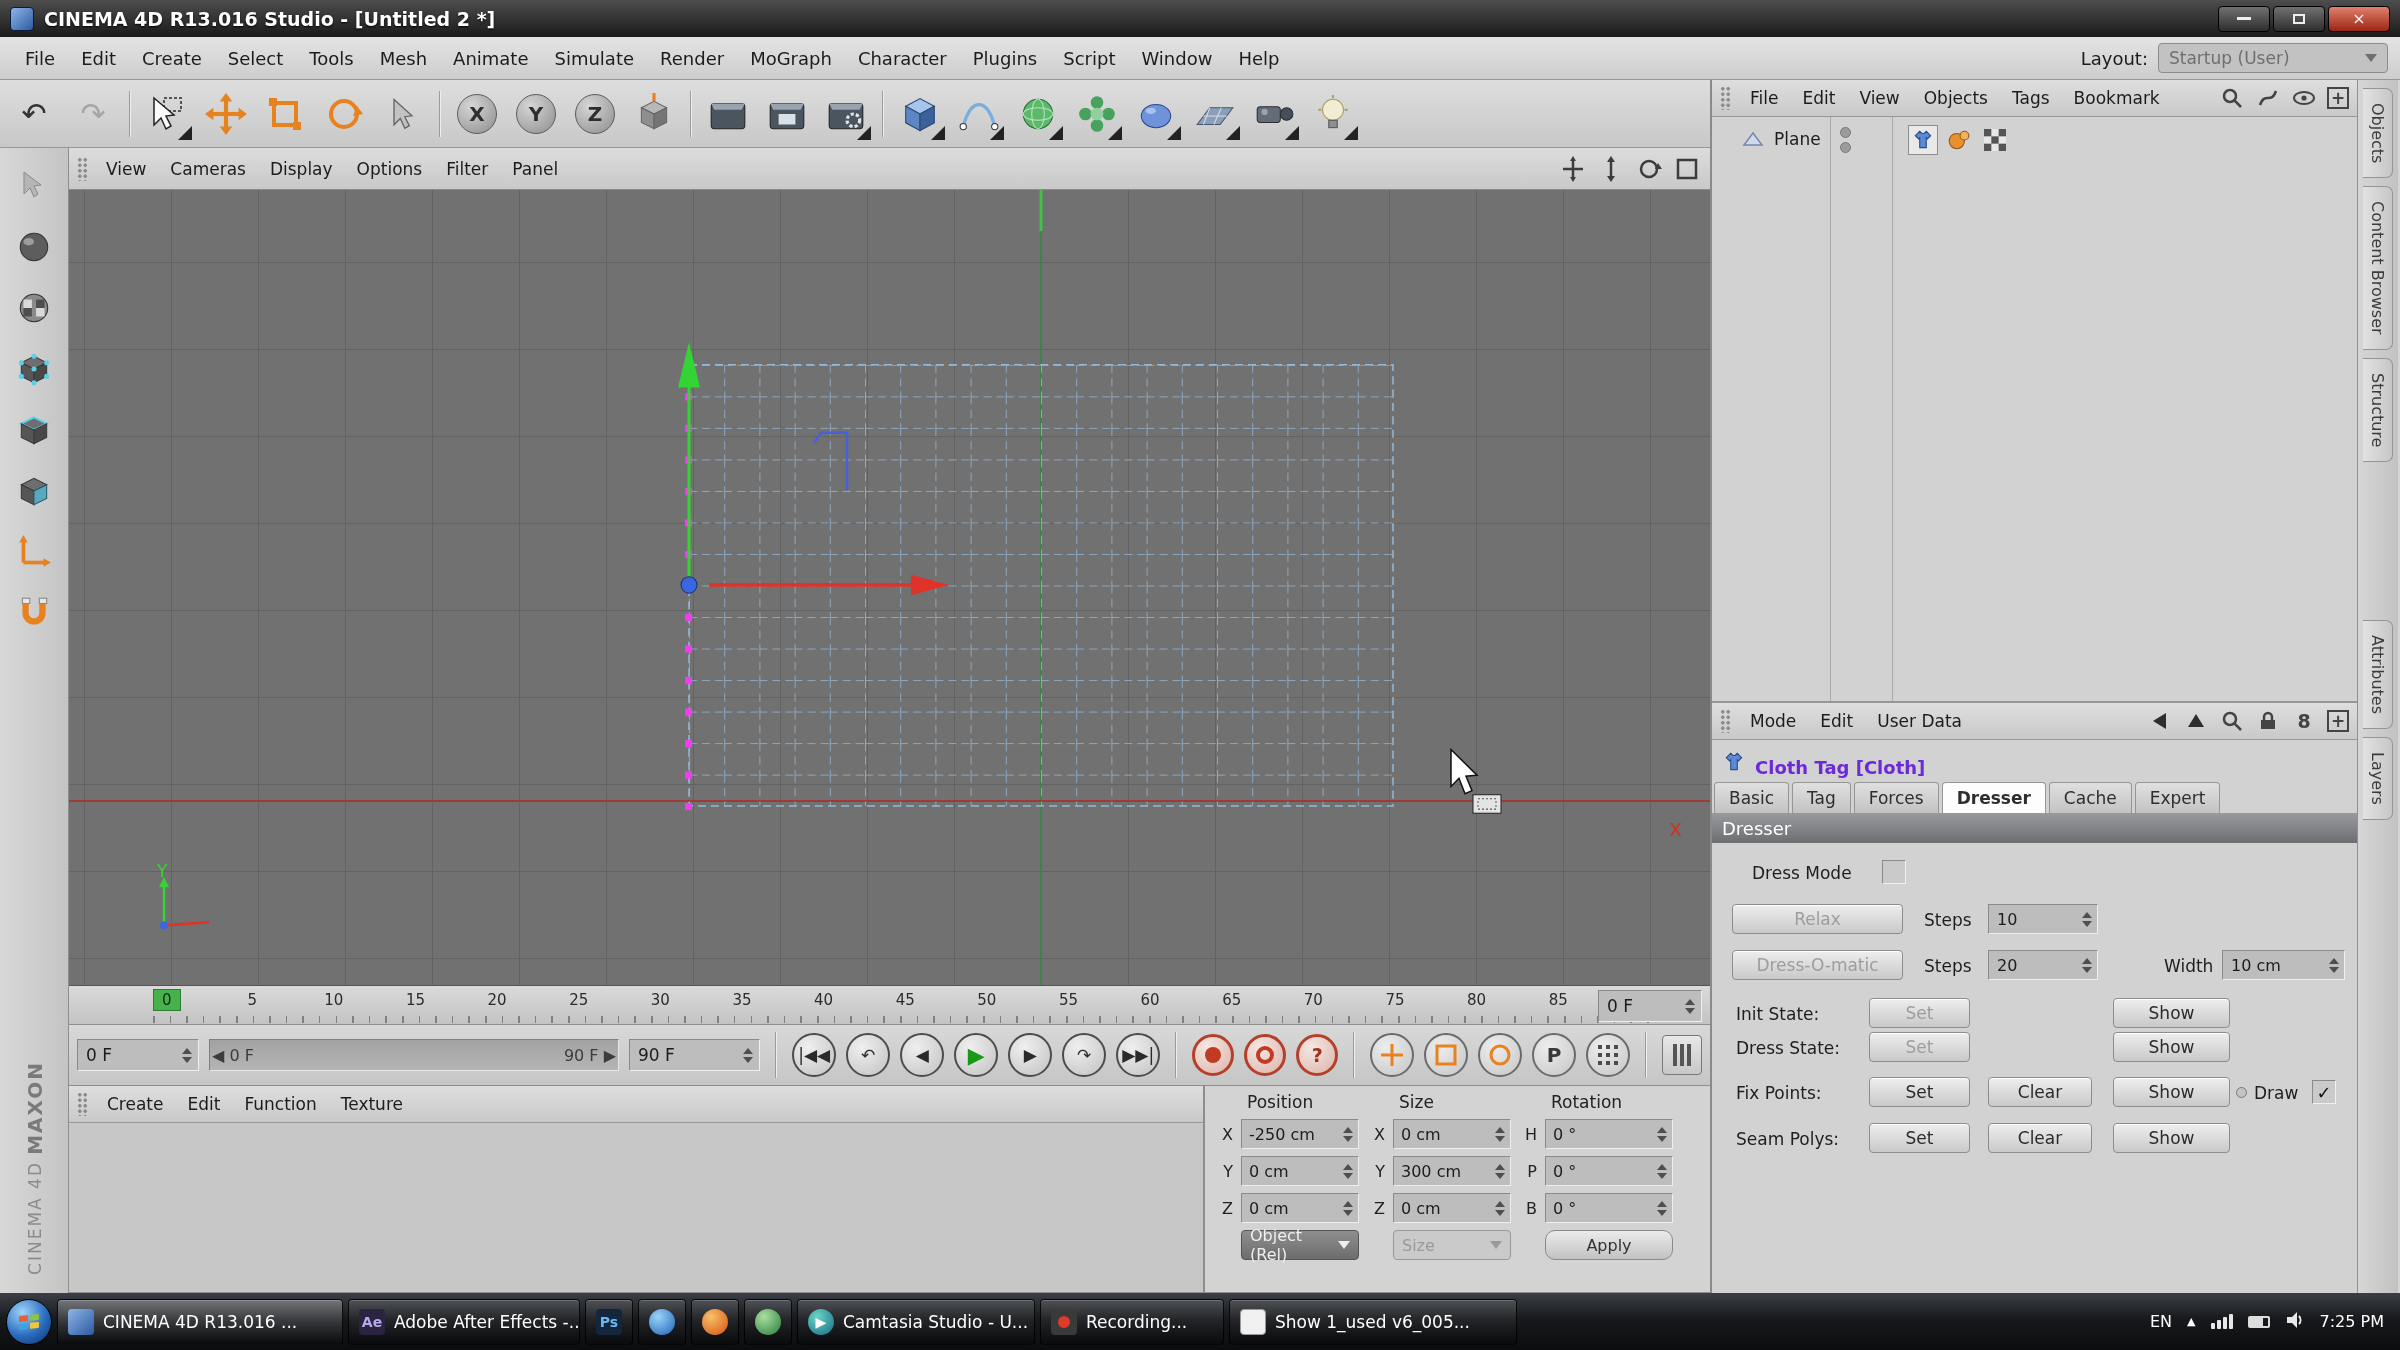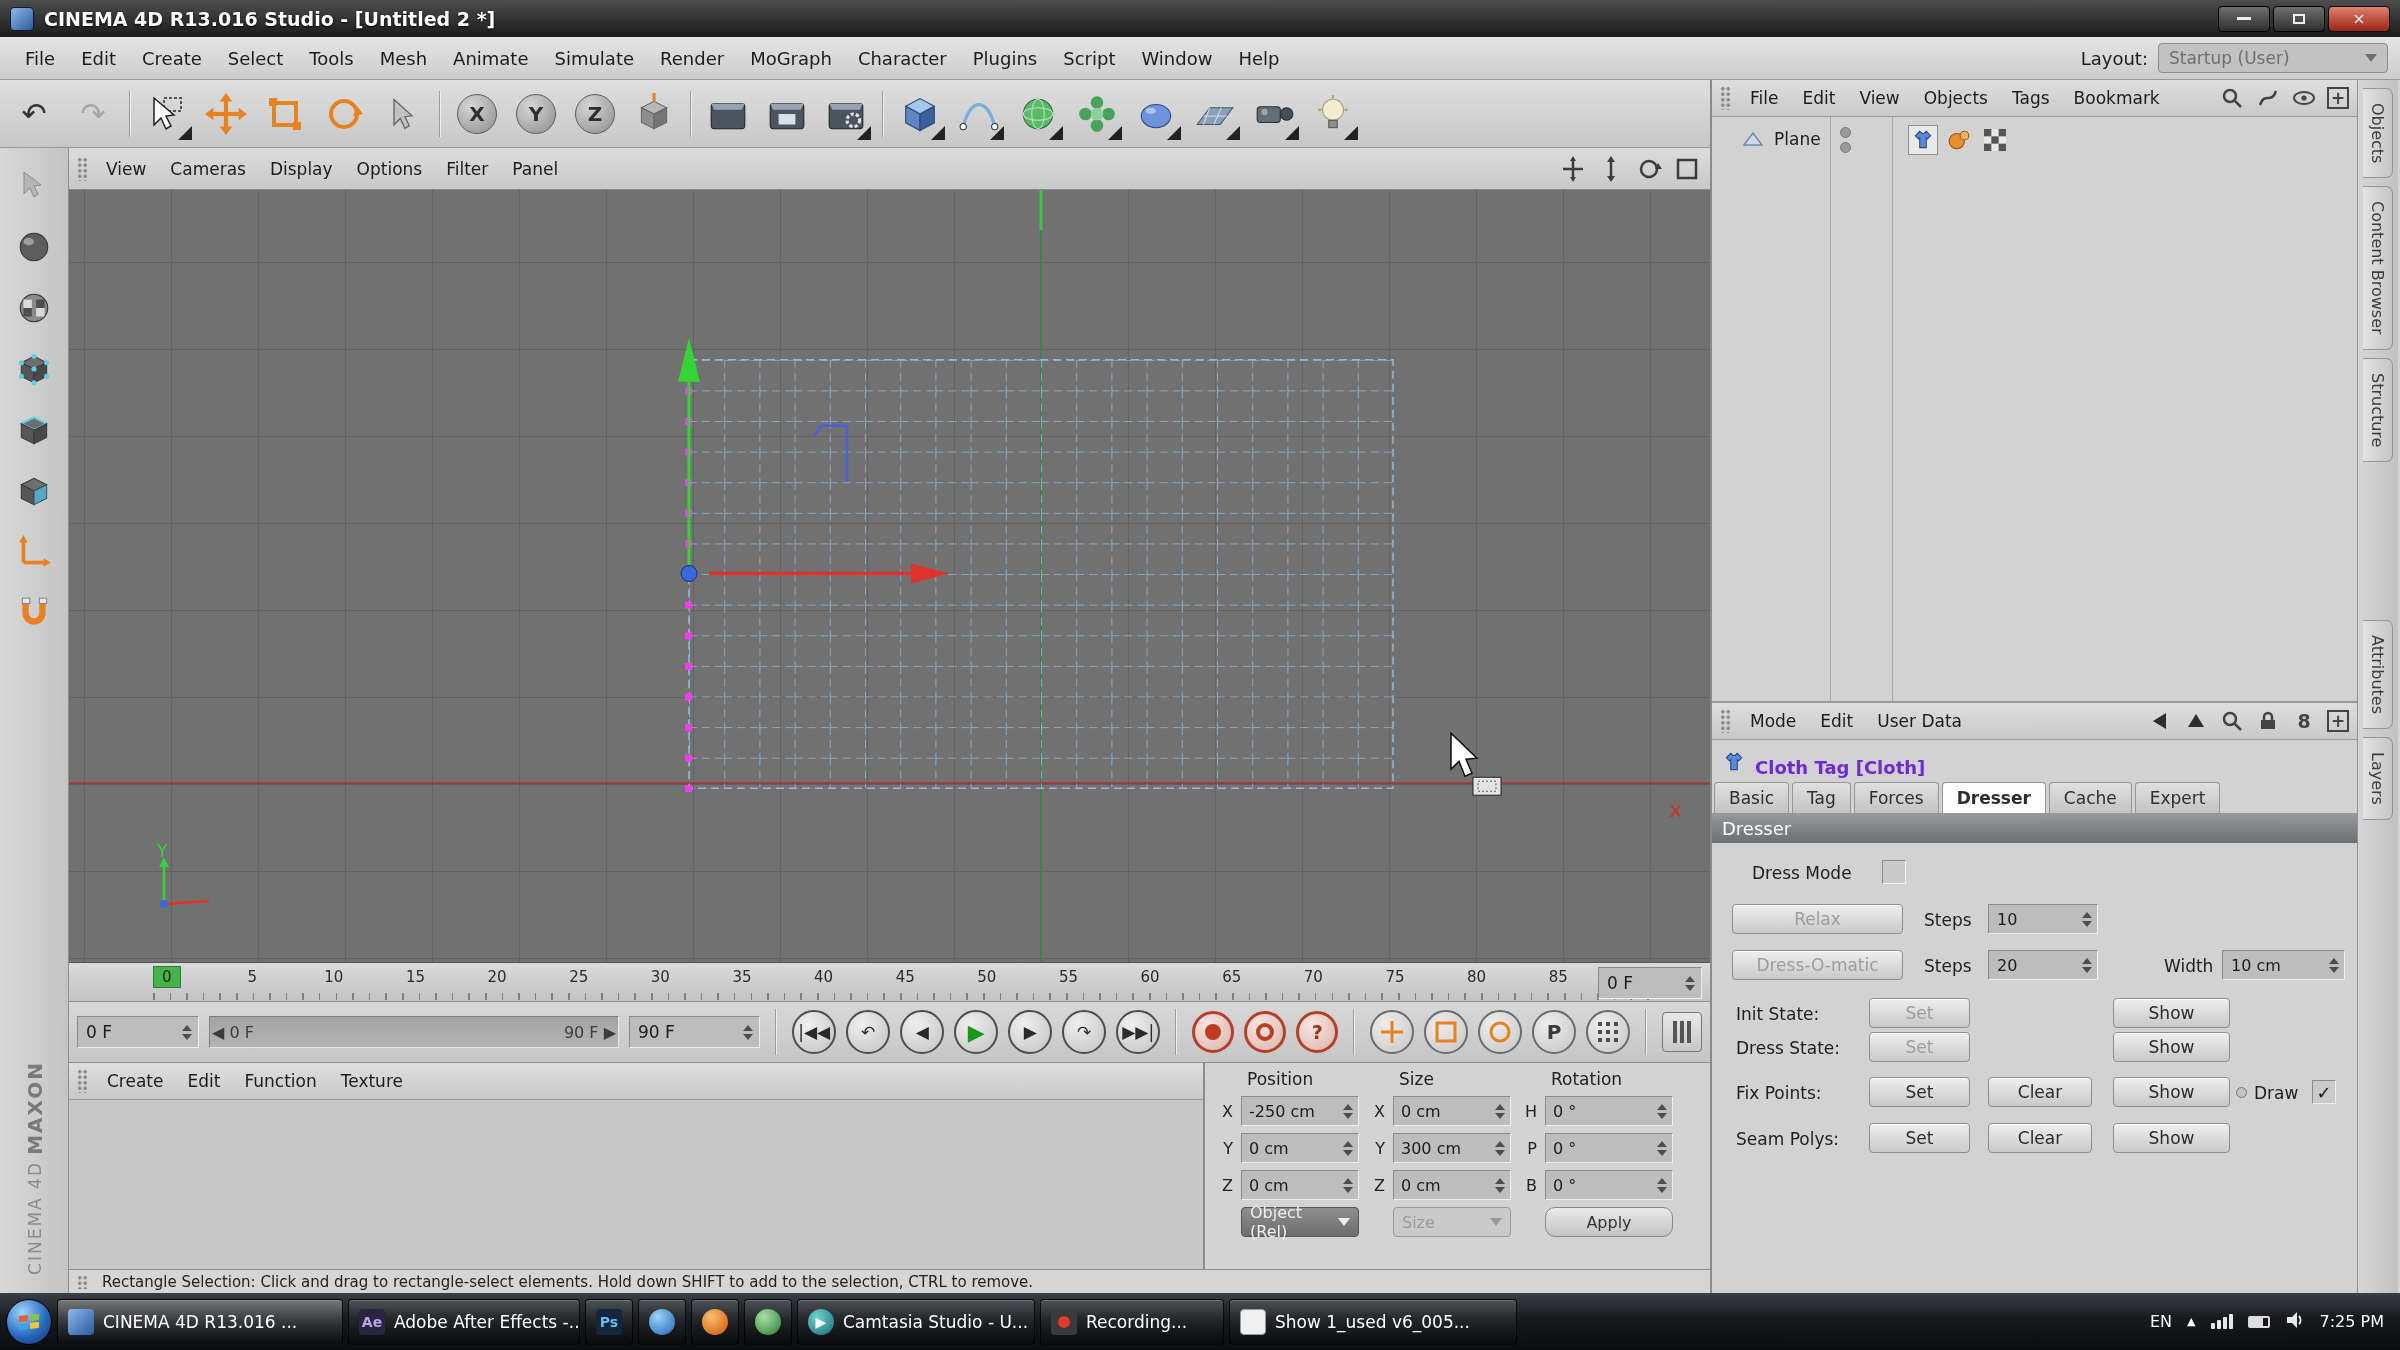--- a/index.html
+++ b/index.html
@@ -711,24 +711,20 @@
                 <div class="dropgray">
                     <span>Size</span>
                     <span class="dda"></span>
                   </div>
                 <span></span>
                 <div class="applybtn">Apply</div>
               </div>
             </div>
           </div>
 
-          <div class="statusbar">
-            <div class="grip"></div>
-            <span>Rectangle Selection: Click and drag to rectangle-select elements. Hold down SHIFT to add to the selection, CTRL to remove.</span>
-          </div>
         </div>
       </div>
     </div>
 
     <div class="rightcol">
 
       <div class="objman">
         <div class="panel-header">
           <div class="grip"></div>
           <span class="mi">File</span>

